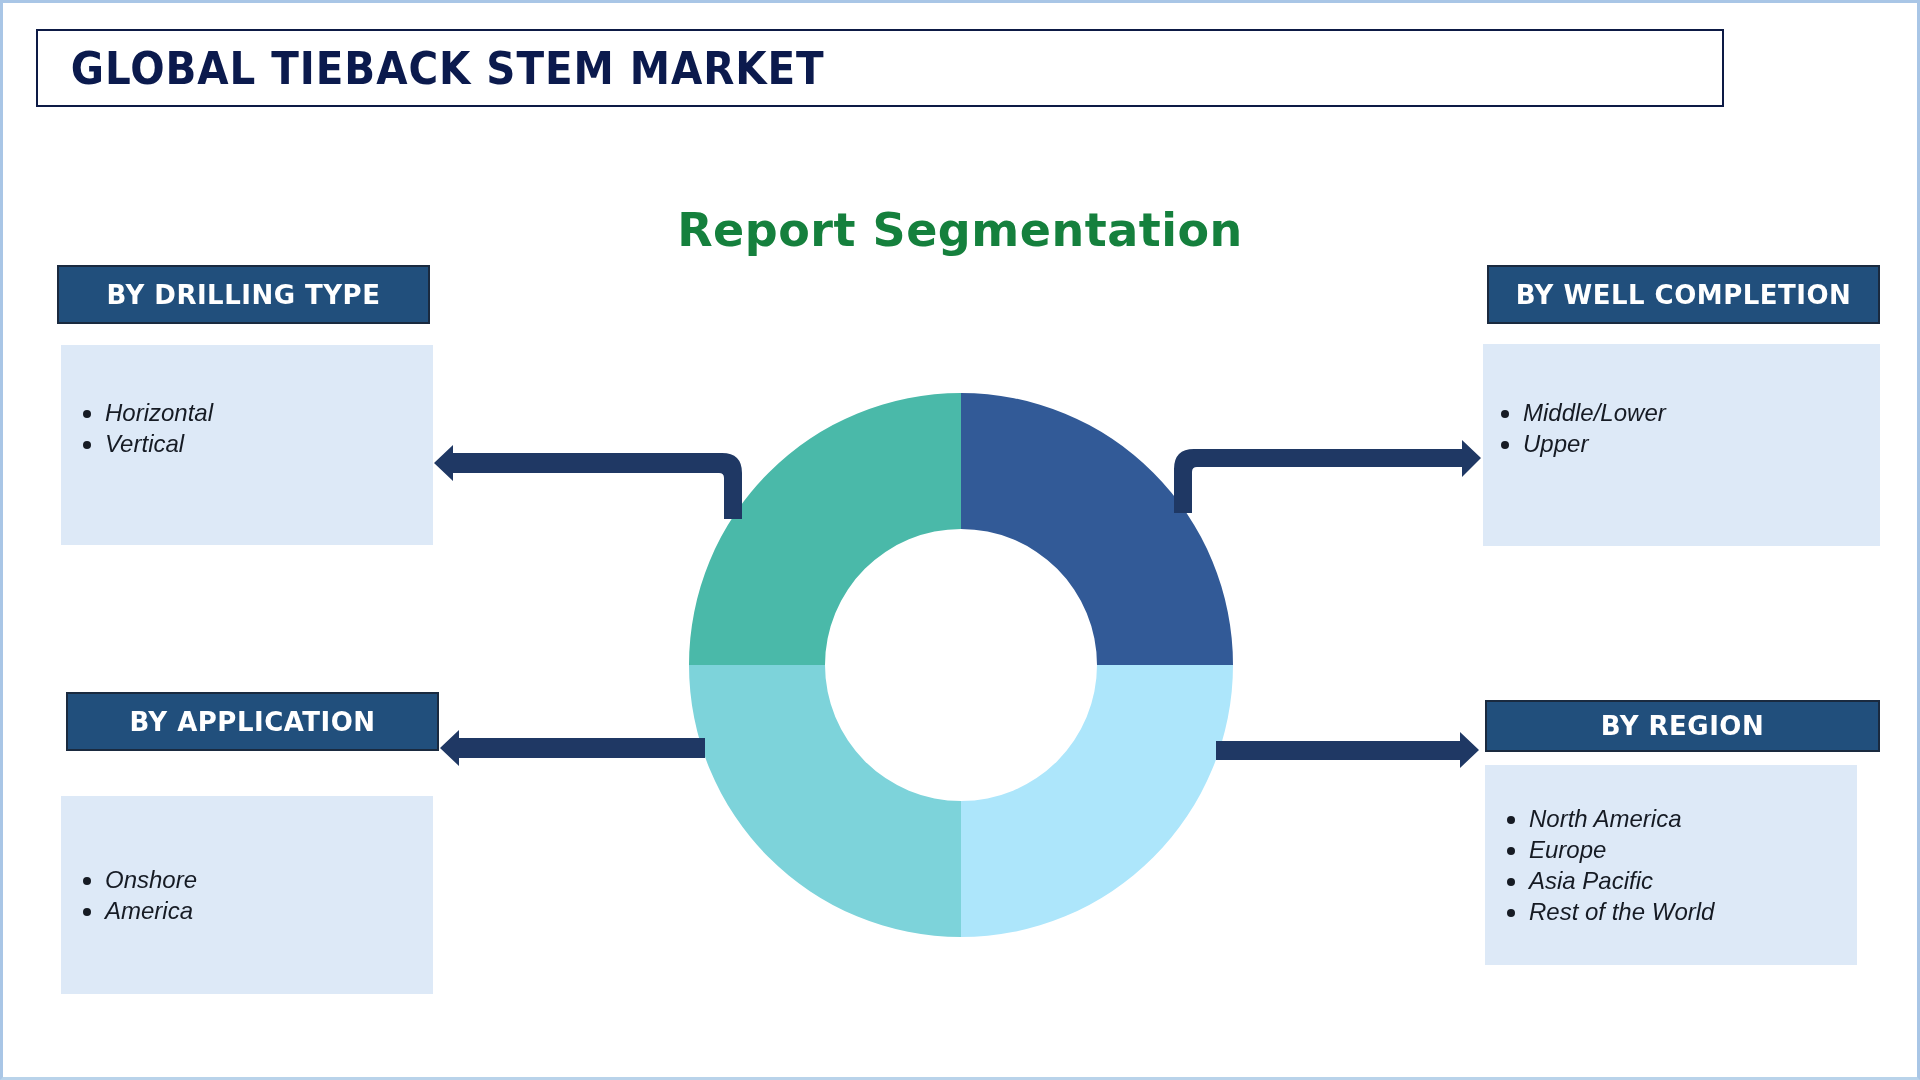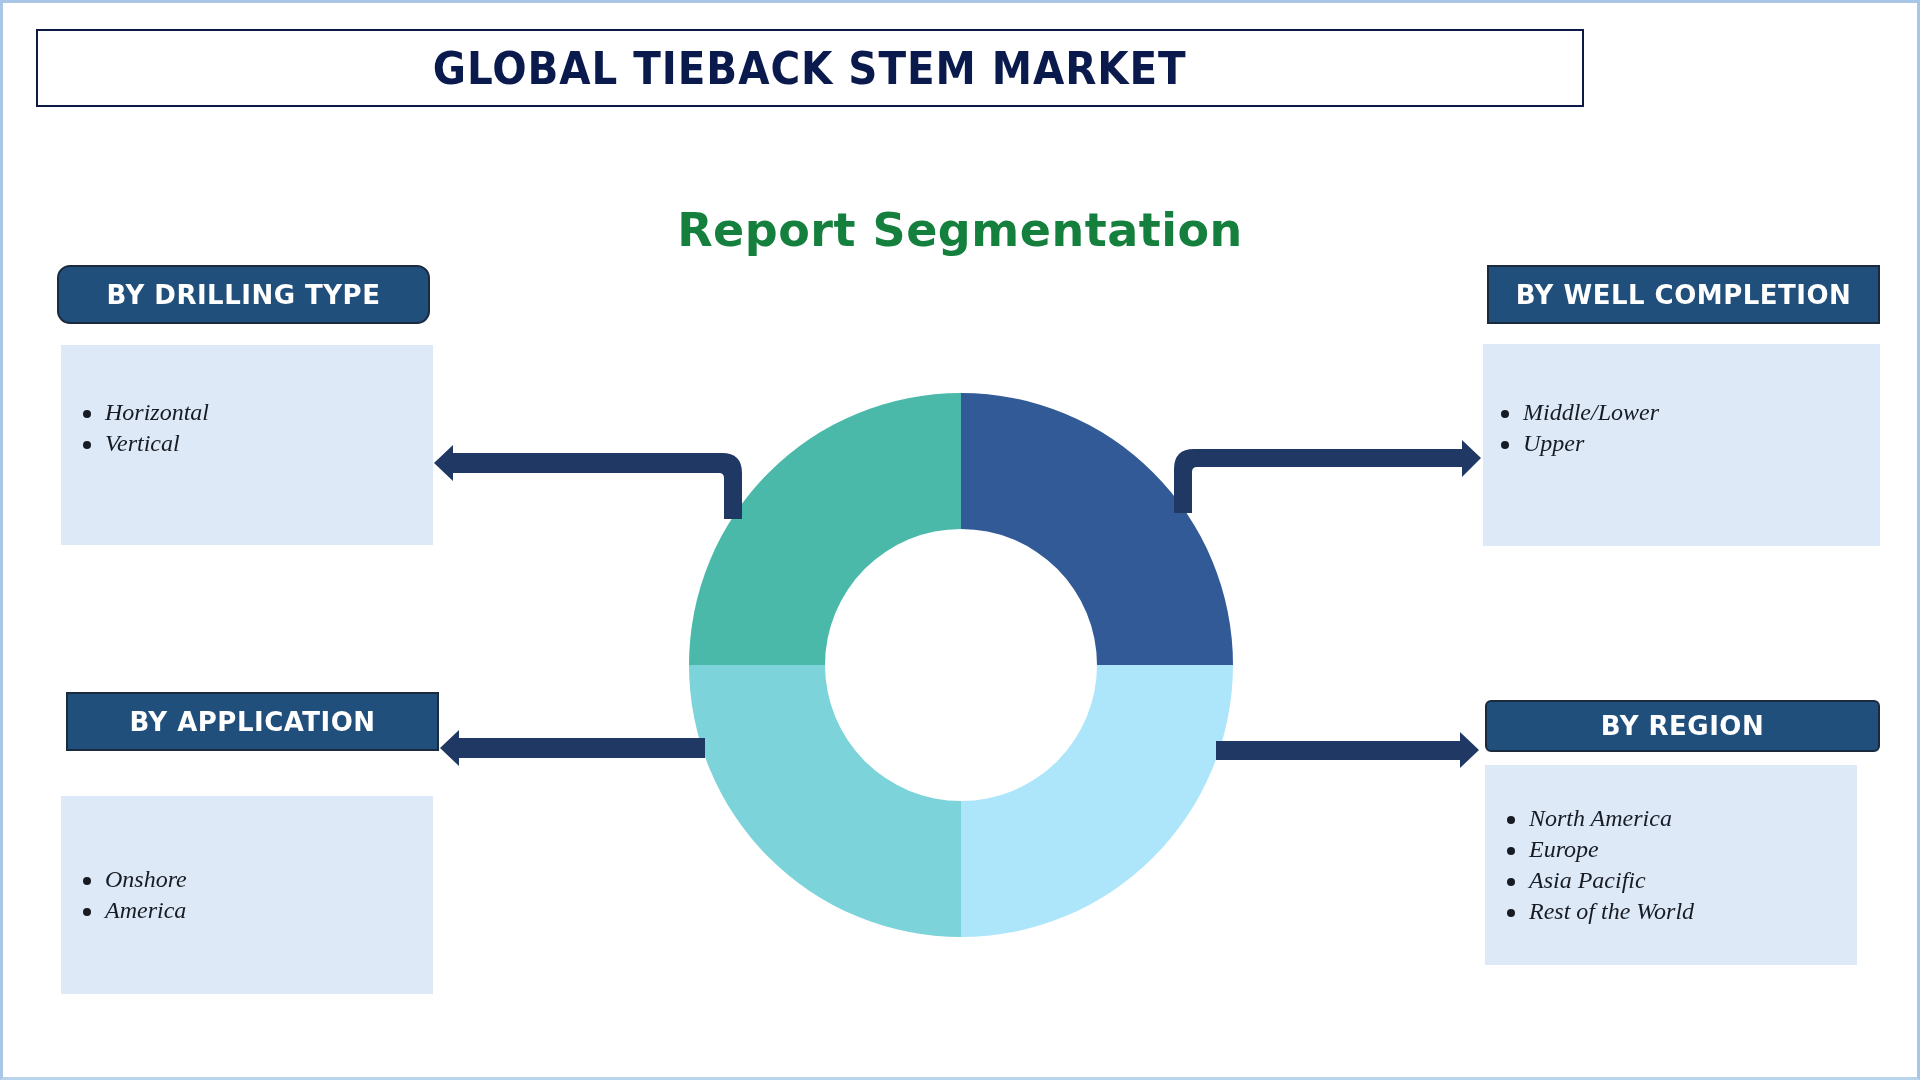--- a/index.html
+++ b/index.html
@@ -8,23 +8,23 @@
     background: #ffffff;
     font-family: "DejaVu Sans", "Liberation Sans", sans-serif;
   }
   .frame {
     position: absolute; left: 0; top: 0; width: 1920px; height: 1080px;
     box-sizing: border-box;
     border-left: 3px solid #a9c6e6; border-top: 3px solid #a9c6e6;
     border-right: 3px solid #a9c6e6; border-bottom: 3px solid #b9d3ea;
   }
   .title-box {
-    position: absolute; left: 36px; top: 29px; width: 1548px; height: 78px;
+    position: absolute; left: 36px; top: 29px; width: 1688px; height: 78px;
     box-sizing: border-box; border: 2px solid #0d1a45; background: #fff;
-    display: flex; align-items: center; justify-content: center;
+    display: flex; align-items: center; justify-content: flex-start;
   }
   .title-text {
     font-family: "DejaVu Sans", sans-serif; font-weight: bold;
     font-size: 44px; color: #0b1a4d; letter-spacing: 1px;
     transform: scaleX(0.92);
   }
   .subtitle {
     position: absolute; left: 560px; top: 203px; width: 800px; text-align: center;
     font-family: "DejaVu Sans", sans-serif; font-weight: bold;
     font-size: 46px; color: #15803d; letter-spacing: 0.5px;
@@ -34,21 +34,21 @@
     background: #214f7c; border: 2px solid #1a2a3f;
     display: flex; align-items: center; justify-content: center;
     color: #ffffff; font-family: "DejaVu Sans", sans-serif; font-weight: bold;
     font-size: 26px; letter-spacing: 0.5px;
   }
   .seg-body {
     position: absolute; box-sizing: border-box; background: #dde9f7;
   }
   .seg-list {
     position: absolute; margin: 0; padding: 0; list-style: none;
-    font-family: Liberation Serif, serif; font-style: italic;
+    font-family: Liberation Sans, sans-serif; font-style: italic;
     font-size: 24px; color: #161b24; line-height: 31px;
   }
   .seg-list li { position: relative; padding-left: 24px; }
   .seg-list li::before {
     content: ""; position: absolute; left: 2px; top: 13px;
     width: 8px; height: 8px; border-radius: 50%; background: #161b24;
   }
   svg.overlay { position: absolute; left: 0; top: 0; }
 </style>
 </head>
@@ -81,21 +81,21 @@
 
   <g fill="#1f3864">
     <path d="M 705 738 L 459 738 L 459 730 L 440 748 L 459 766 L 459 758 L 705 758 Z"></path>
   </g>
 
   <g fill="#1f3864">
     <path d="M 1216 741 L 1460 741 L 1460 732 L 1479 750 L 1460 768 L 1460 760 L 1216 760 Z"></path>
   </g>
 </svg>
 
-<div class="seg-header" style="left:57px; top:265px; width:373px; height:59px;border-radius:13px;">
+<div class="seg-header" style="left:57px; top:265px; width:373px; height:59px;">
   <span>BY DRILLING TYPE</span>
 </div>
 <div class="seg-body" style="left:61px; top:345px; width:372px; height:200px;">
   <ul class="seg-list" style="left:20px; top:52px;">
     <li>Horizontal</li>
     <li>Vertical</li>
   </ul>
 </div>
 
 <div class="seg-header" style="left:66px; top:692px; width:373px; height:59px;">
@@ -111,21 +111,21 @@
 <div class="seg-header" style="left:1487px; top:265px; width:393px; height:59px;">
   <span>BY WELL COMPLETION</span>
 </div>
 <div class="seg-body" style="left:1483px; top:344px; width:397px; height:202px;">
   <ul class="seg-list" style="left:16px; top:53px;">
     <li>Middle/Lower</li>
     <li>Upper</li>
   </ul>
 </div>
 
-<div class="seg-header" style="left:1485px; top:700px; width:395px; height:52px;border-radius:6px;">
+<div class="seg-header" style="left:1485px; top:700px; width:395px; height:52px;">
   <span>BY REGION</span>
 </div>
 <div class="seg-body" style="left:1485px; top:765px; width:372px; height:200px;">
   <ul class="seg-list" style="left:20px; top:38px;">
     <li>North America</li>
     <li>Europe</li>
     <li>Asia Pacific</li>
     <li>Rest of the World</li>
   </ul>
 </div>

